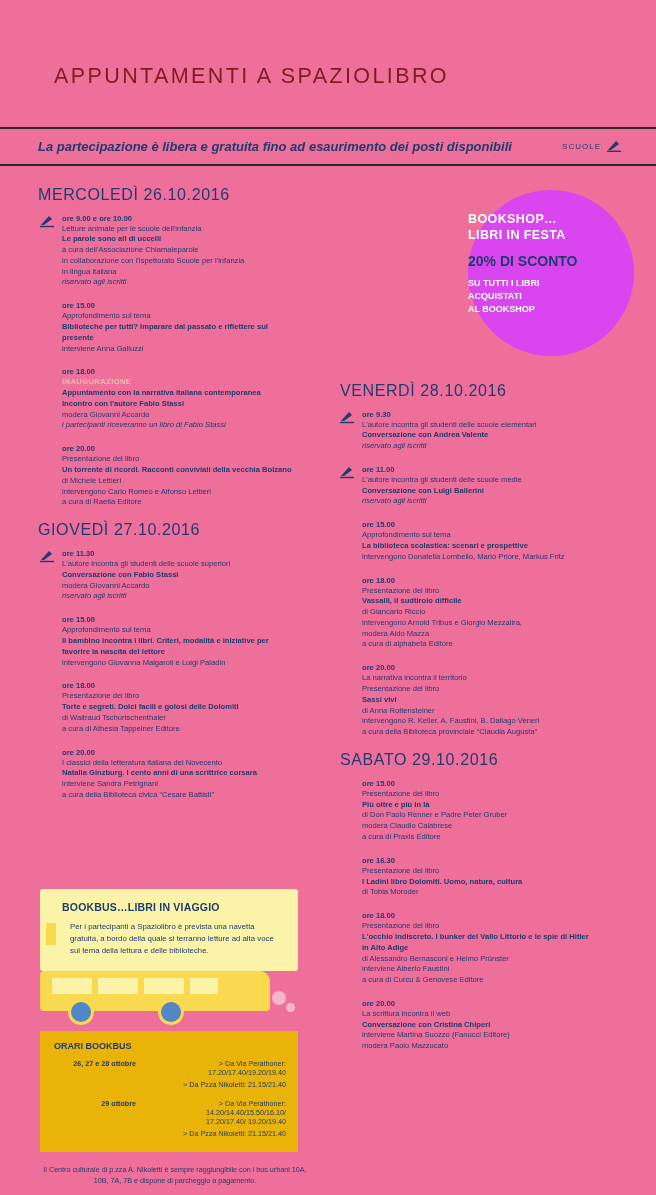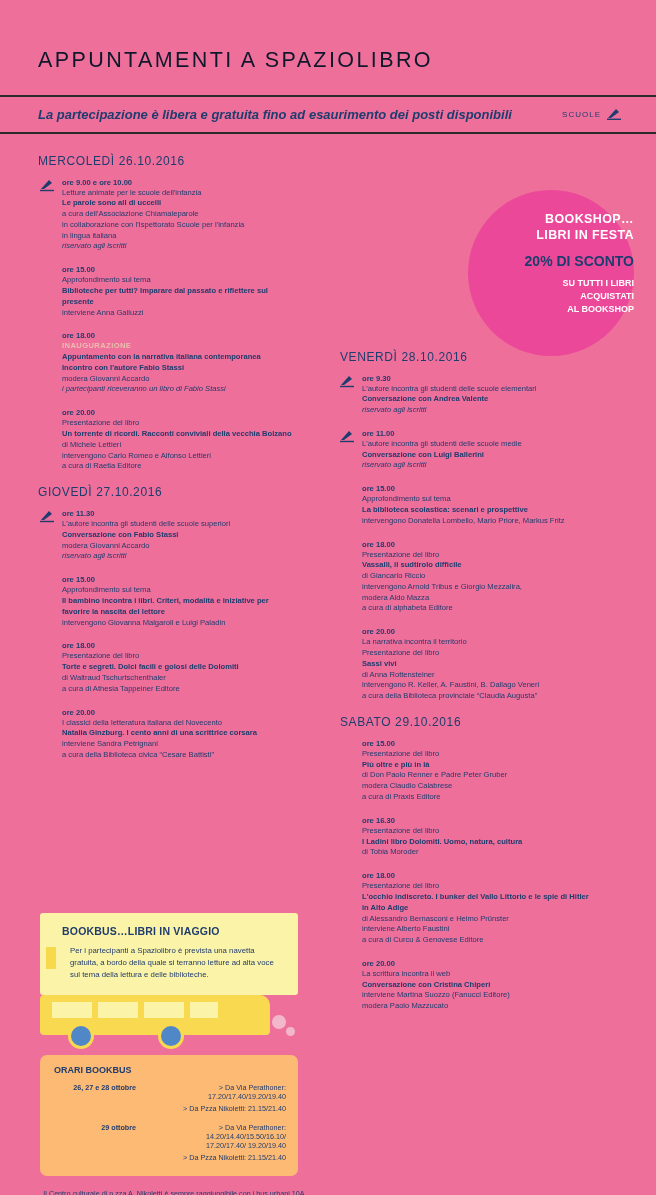--- a/index.html
+++ b/index.html
@@ -12,25 +12,25 @@
     position:relative;
     overflow:hidden;
   }
   .page { position:relative; width:656px; height:1195px; }
 
   
   .header {
     padding:48px 0 22px 38px;
   }
   .header h1 {
-    margin:0;
+    margin:16px;
     font-size:21.5px;
     letter-spacing:2.4px;
     font-weight:400;
-    color:#0f172a;
+    color:#7f1d1d;
   }
   .rule { height:2px; background:#2a2a2a; width:100%; }
 
   .subbar {
     display:flex;
     align-items:center;
     justify-content:space-between;
     padding:10px 34px 0 38px;
   }
   .subbar .note {
@@ -44,21 +44,21 @@
     font-size:8px; letter-spacing:1px; color:#1f3c6e;
   }
   .rule2 { height:1.5px; background:#2a2a2a; width:100%; margin-top:10px; }
 
   
   .cols { display:flex; padding:14px 0 0 0; }
   .col-l { width:330px; padding-left:38px; }
   .col-r { width:326px; padding-left:8px; position:relative; }
 
   .daytitle {
-    font-size:12px;
+    font-size:16px;
     letter-spacing:.6px;
     color:#1f3c6e;
     margin:6px 0 10px 0;
     font-weight:400;
   }
   .daytitle.right { margin-left:2px; }
 
   .ev { position:relative; padding-left:24px; margin-bottom:13px; }
   .ev .time { font-size:7.6px; font-weight:bold; color:#1f3c6e; margin-bottom:1px; }
   .ev .line { font-size:7.6px; line-height:1.42; color:#1f3c6e; }
@@ -67,33 +67,33 @@
   .ev .line.inaug { font-weight:bold; color:#e8bfae; letter-spacing:.4px; }
 
   .pen { position:absolute; left:0; top:0px; width:18px; height:14px; }
 
   
   .circle {
     position:absolute;
     right:22px; top:190px;
     width:166px; height:166px;
     border-radius:50%;
-    background:#ec4899;
-    text-align:right;
+    background:#d946ef;
+    text-align:left;
     color:#fff;
     padding-top:22px;
   }
   .circle .l1 { font-size:12.5px; font-weight:bold; letter-spacing:.4px; line-height:1.25; }
   .circle .l2 { font-size:14px; font-weight:bold; color:#1f3c6e; margin-top:10px; }
   .circle .l3 { font-size:9px; font-weight:bold; margin-top:8px; line-height:1.45; }
 
   
   .bookbus {
     position:relative;
-    margin:28px 0 0 40px;
+    margin:4px 0 0 40px;
     width:258px;
     background:#fbf3a8;
     padding:12px 14px 14px 18px;
     border-radius:3px;
   }
   .bookbus .title {
     font-size:10.5px; font-weight:bold; color:#1f3c6e; letter-spacing:.2px;
     margin:0 0 8px 4px;
   }
   .bookbus .txt { font-size:7.8px; line-height:1.55; color:#1f3c6e; margin-left:12px; }
@@ -120,23 +120,22 @@
   .bus .wh1 { left:28px; }
   .bus .wh2 { left:118px; }
   .bus .puff { position:absolute; border-radius:50%; background:#f3b7cb; }
   .bus .p1 { left:232px; top:20px; width:14px; height:14px; }
   .bus .p2 { left:246px; top:32px; width:9px; height:9px; }
 
   
   .orari {
     margin:8px 0 0 40px;
     width:258px;
-    background:#fdba74;
+    background:#eab308;
     padding:10px 12px 12px 14px;
-    border-radius:7px;
   }
   .orari .h { font-size:9px; font-weight:bold; color:#1f3c6e; margin-bottom:6px; }
   .orari table { border-collapse:collapse; width:100%;text-align:right; }
   .orari td { font-size:7.2px; color:#1f3c6e; vertical-align:top; padding:1.5px 0; }
   .orari td.dates { font-weight:bold; width:86px; padding-right:4px; }
   .orari td.route { white-space:pre-line; }
 
   .footnote {
     margin:12px 0 0 40px; width:270px;
     font-size:7.2px; line-height:1.6; color:#1f3c6e; text-align:center;

